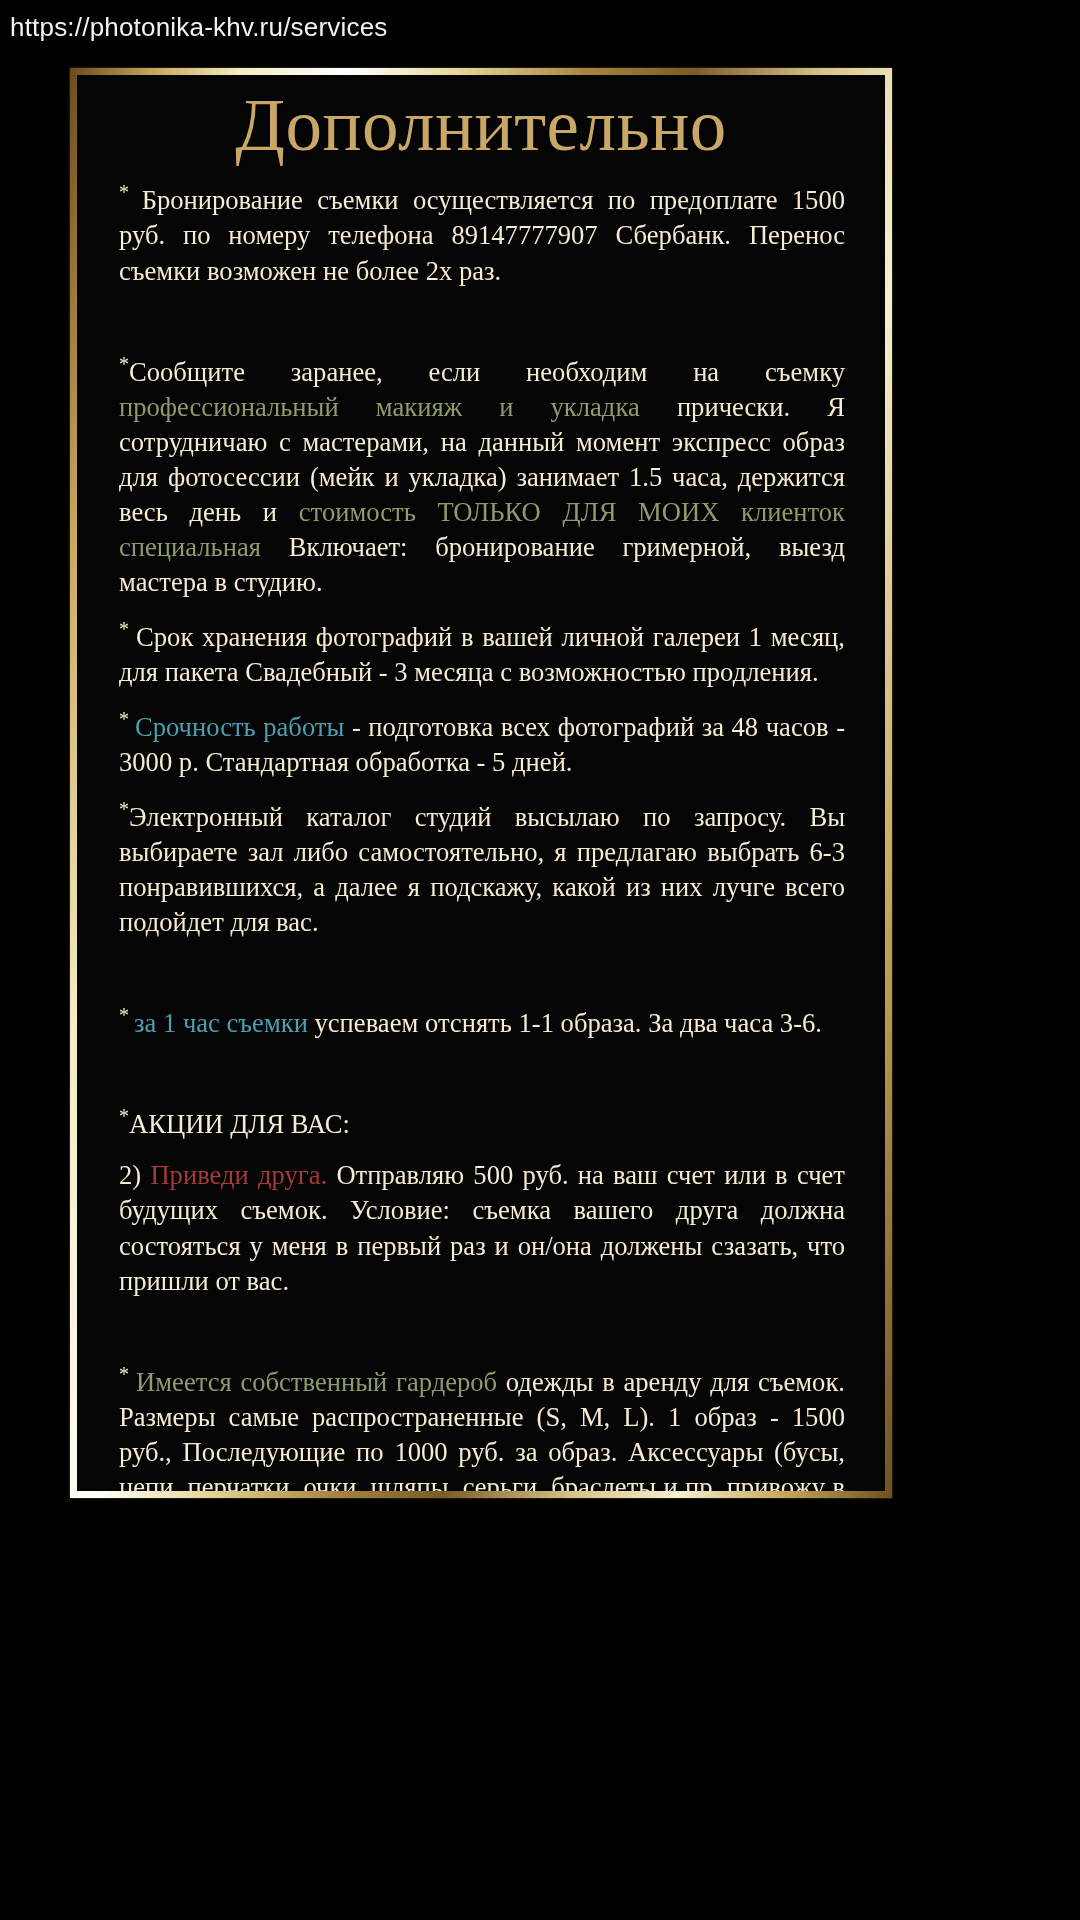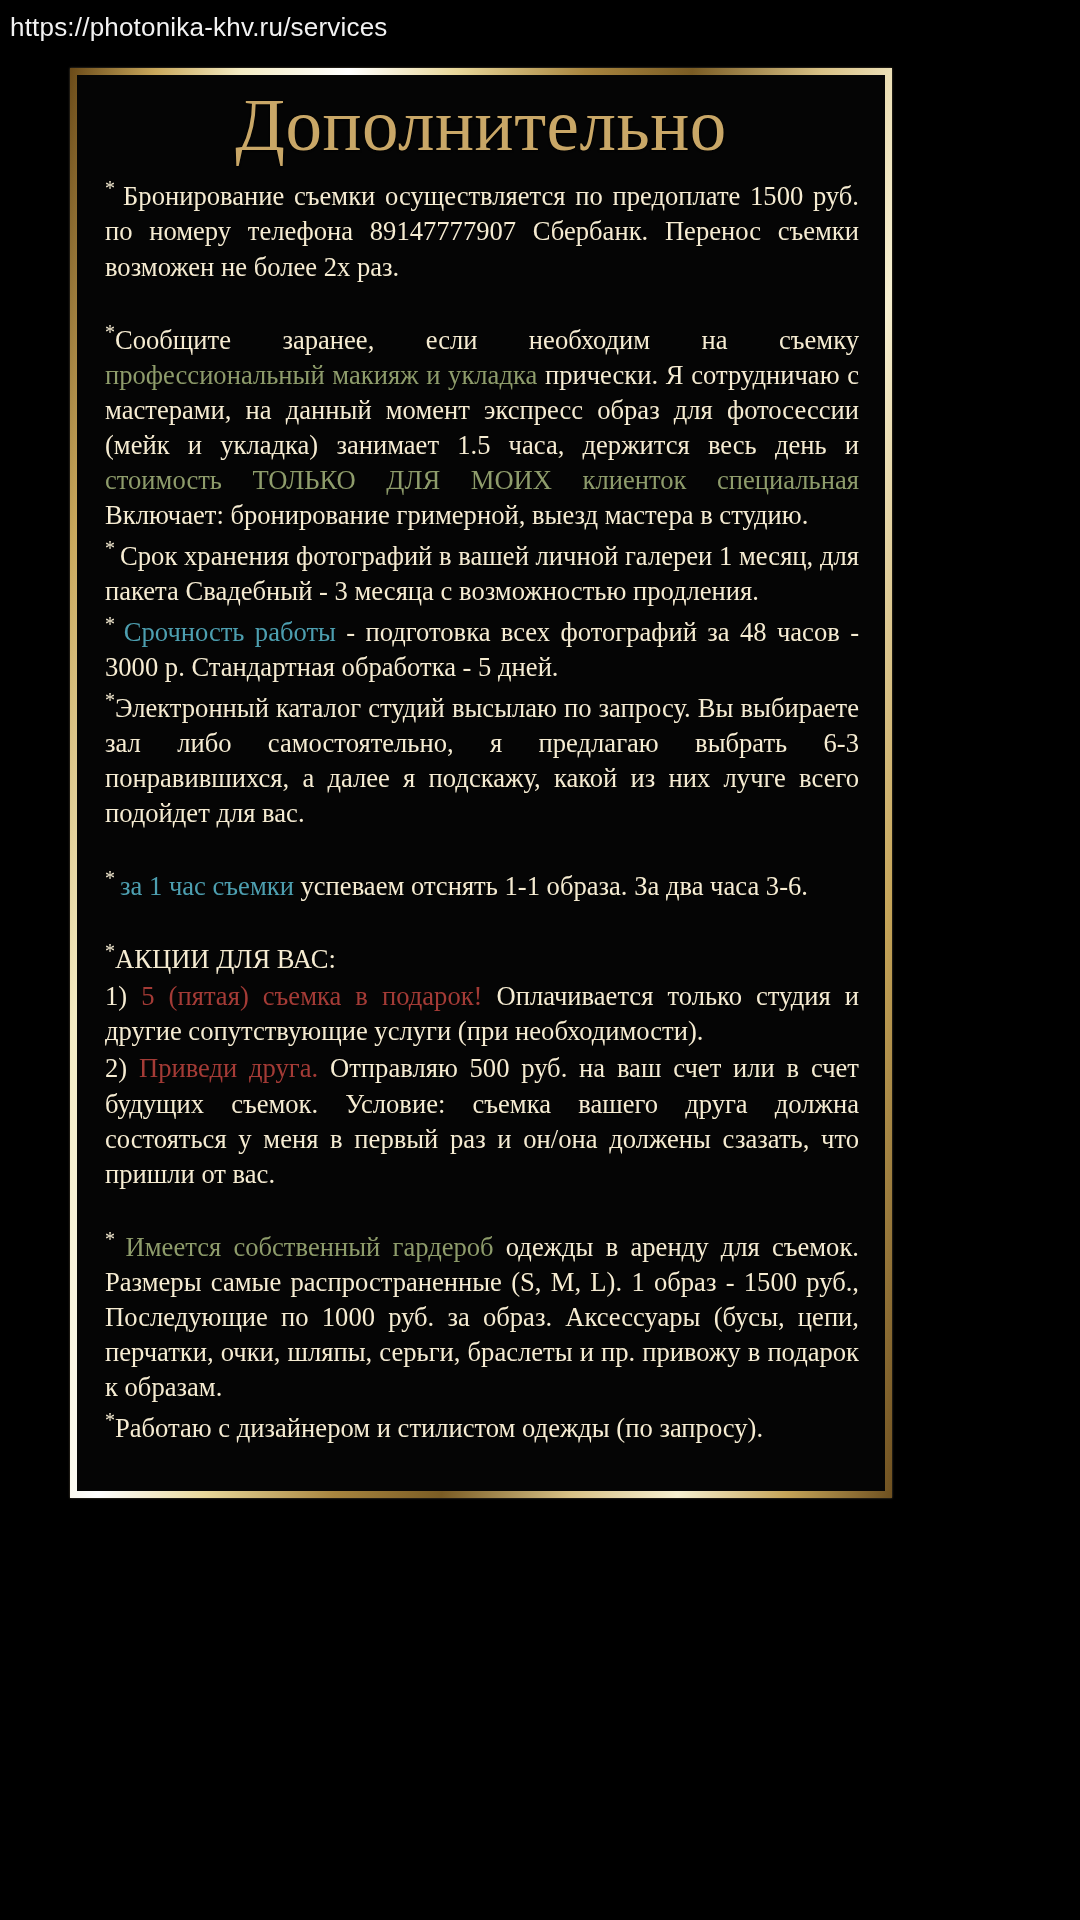--- a/index.html
+++ b/index.html
@@ -54,21 +54,21 @@
   
   .body {
     font-family:"Liberation Serif", serif;
     font-size:26.6px;
     line-height:1.32;
     color:#f6ecd2;
     text-align:justify;
     text-justify:inter-word;
     padding:0 6px 0 8px;
   }
-  .p   { text-align:justify; margin:2px; }
+  .p   { text-align:justify; margin:16px; }
   .gap { height:30px; }
 
   
   .c-green { color:#8e9c6b; }
   .c-teal  { color:#4d9fb0; }
   .c-red   { color:#a43b36; }
   .star    { font-size:20px; vertical-align:super; }
 
   
   .footer {
@@ -97,21 +97,20 @@
           <p class="p"><span class="star">* </span><span>Бронирование съемки осуществляется по предоплате 1500 руб. по номеру телефона 89147777907 Сбербанк. Перенос съемки возможен не более 2х раз.</span></p>
           <div class="gap"></div>
           <p class="p"><span class="star">*</span><span>Сообщите заранее, если необходим на съемку </span><span class="c-green">профессиональный макияж и укладка</span><span> прически. Я сотрудничаю с мастерами, на данный момент  экспресс образ для фотосессии (мейк и укладка) занимает 1.5 часа, держится весь день и </span><span class="c-green">стоимость ТОЛЬКО ДЛЯ МОИХ клиенток специальная</span><span> Включает: бронирование гримерной, выезд мастера в студию.</span></p>
           <p class="p"><span class="star">* </span><span>Срок хранения фотографий в вашей личной галереи 1 месяц, для пакета Свадебный - 3 месяца с возможностью продления.</span></p>
           <p class="p"><span class="star">* </span><span class="c-teal">Срочность работы</span><span> - подготовка всех фотографий за 48 часов - 3000 р. Стандартная обработка - 5 дней.</span></p>
           <p class="p"><span class="star">*</span><span>Электронный каталог студий высылаю по запросу. Вы выбираете зал либо самостоятельно,  я предлагаю выбрать 6-3 понравившихся, а далее я подскажу, какой из них лучге всего подойдет для вас.</span></p>
           <div class="gap"></div>
           <p class="p"><span class="star">* </span><span class="c-teal">за 1 час съемки</span><span> успеваем отснять 1-1 образа. За два часа 3-6.</span></p>
           <div class="gap"></div>
           <p class="p"><span class="star">*</span><span>АКЦИИ ДЛЯ ВАС:</span></p>
-          <p class="p"><span>1) </span><span class="c-red">5 (пятая) съемка в подарок!</span><span> Оплачивается только студия   и другие сопутствующие услуги (при необходимости).</span></p>
           <p class="p"><span>2) </span><span class="c-red">Приведи друга.</span><span> Отправляю 500 руб. на ваш счет или в счет будущих съемок. Условие: съемка вашего друга должна состояться у меня в первый раз  и он/она должены сзазать, что пришли от вас.</span></p>
           <div class="gap"></div>
           <p class="p"><span class="star">* </span><span class="c-green">Имеется собственный гардероб</span><span> одежды в аренду для съемок. Размеры самые распространенные (S, M, L). 1 образ - 1500 руб., Последующие по 1000 руб. за образ. Аксессуары (бусы, цепи, перчатки, очки, шляпы, серьги, браслеты и пр. привожу в подарок к образам.</span></p>
           <p class="p"><span class="star">*</span><span>Работаю с дизайнером и стилистом одежды (по запросу).</span></p>
         </div>
 
     </div>
   </div>
 
 

